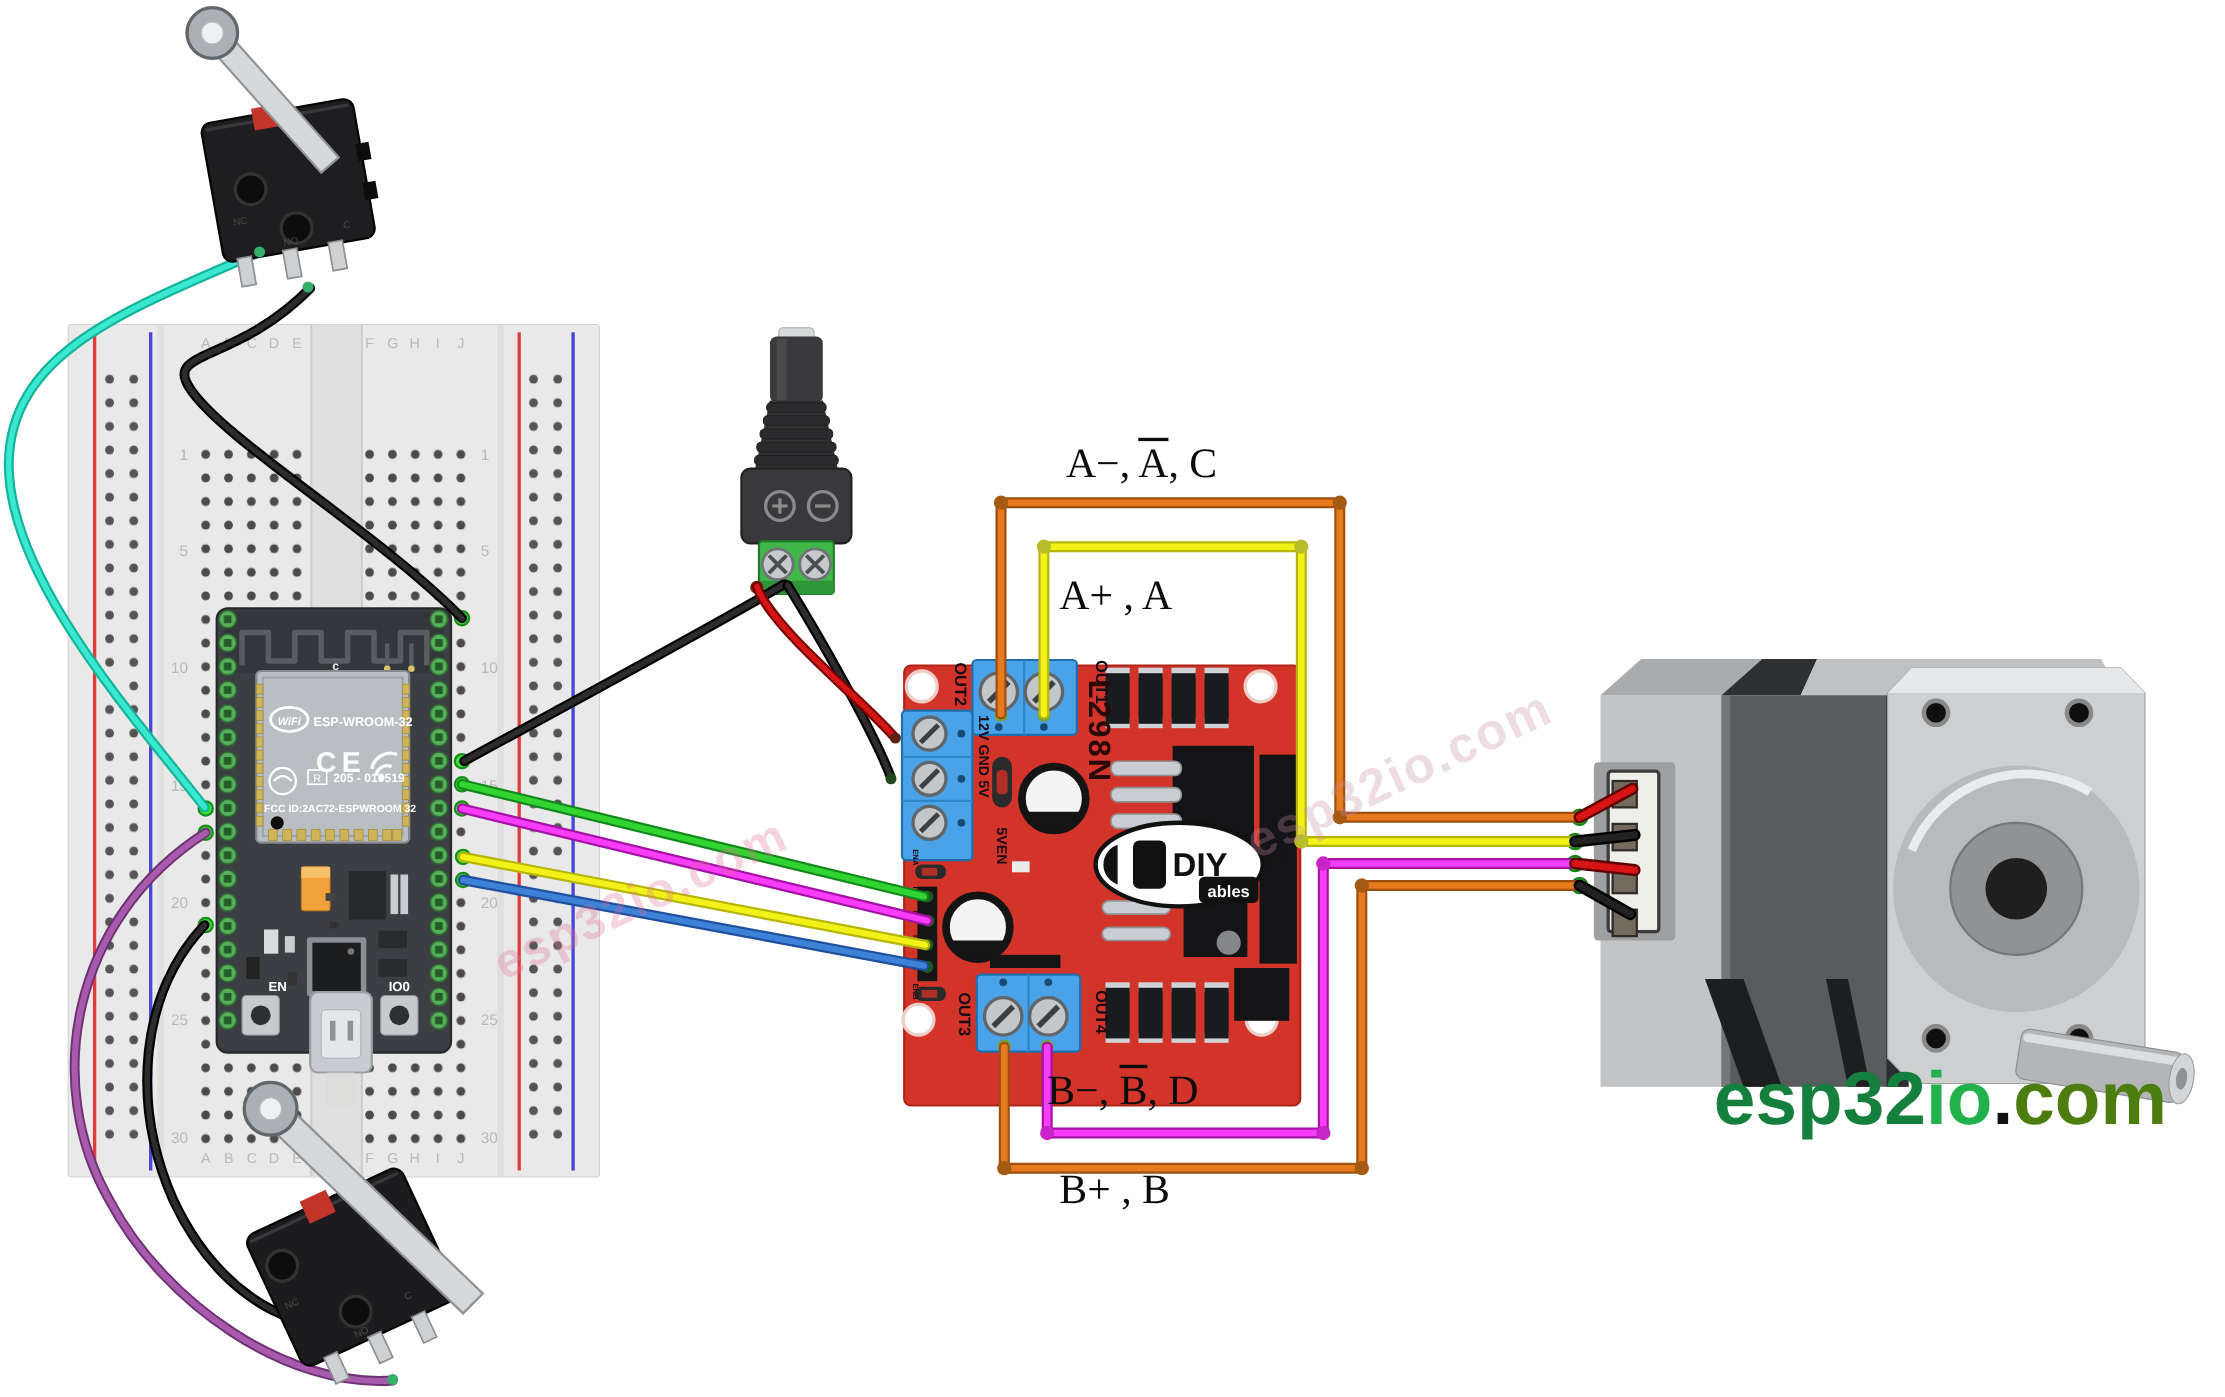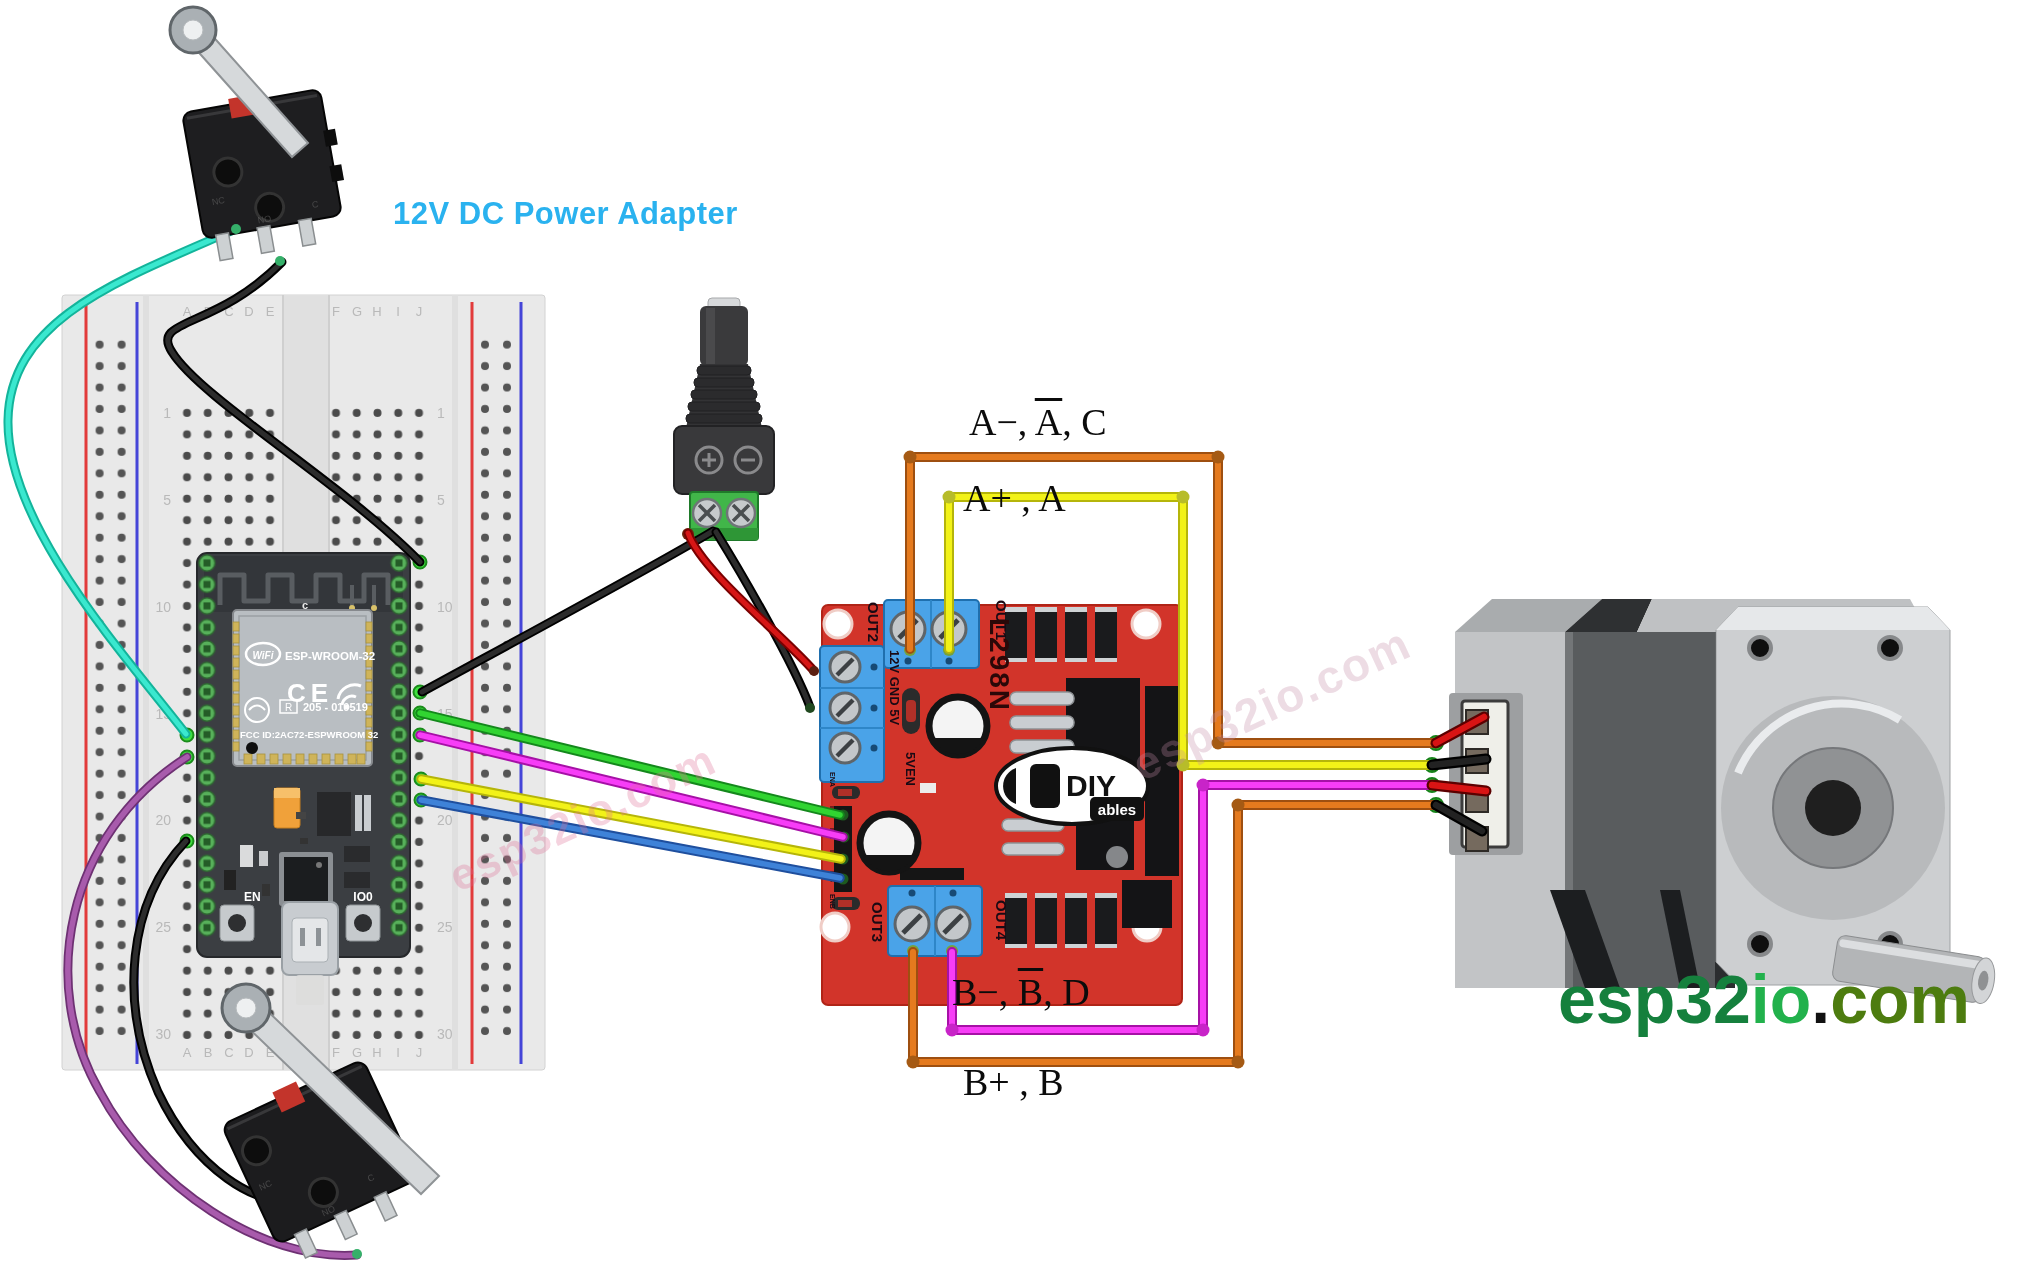--- a/index.html
+++ b/index.html
@@ -3,21 +3,21 @@
 <meta charset="utf-8">
 <style>
   html,body{margin:0;padding:0;background:#fff;}
   .stage{position:relative;width:2023px;height:1270px;background:#fff;overflow:hidden;
          font-family:"Liberation Sans",sans-serif;}
   .stage svg{position:absolute;left:0;top:0;}
   .overlay{position:absolute;white-space:nowrap;}
   .adapter-label{left:393px;top:196px;font-size:31px;font-weight:bold;color:#2ab2ef;letter-spacing:.5px;}
   .wire-label{font-family:"Liberation Serif",serif;font-size:38px;color:#0b0b0b;text-align:left;}
   .wl-a-minus{left:969px;top:400px;width:190px;}
-  .wl-a-plus{left:963px;top:476px;width:190px;}
+  .wl-a-plus{left:963px;top:520px;width:190px;}
   .wl-b-minus{left:952px;top:970px;width:195px;}
   .wl-b-plus{left:963px;top:1060px;width:190px;}
   .ov{text-decoration:overline;}
   .logo{left:1558px;top:960px;font-size:68px;font-weight:800;letter-spacing:0px;}
   .logo span{font-weight:800;}
   .lg-1{color:#15803d;} .lg-2{color:#22b14c;} .lg-3{color:#111111;} .lg-4{color:#4d7c0f;}
   .watermark{font-size:44px;font-weight:bold;letter-spacing:2px;transform:rotate(-25deg);}
   .wm-left{left:436px;top:782px;width:340px;color:rgba(222,110,150,.30);}
   .wm-right{left:1118px;top:662px;width:370px;color:rgba(195,140,165,.30);font-size:46px;}
   text{font-family:"Liberation Sans",sans-serif;}
@@ -594,21 +594,20 @@
             <rect x="350" y="1216" width="13" height="26"></rect>
       </g>
     </g>
     <polygon points="237,1017 255,999 439,1176 421,1194" fill="#d6d9db" stroke="#8f9396" stroke-width="2"></polygon>
     <circle cx="246" cy="1008" r="24" fill="#aab0b4" stroke="#60666a" stroke-width="3"></circle>
     <circle cx="246" cy="1008" r="10" fill="#eef0f1" stroke="#b6babd"></circle>
     <circle cx="357" cy="1254" r="5" fill="#35b06a"></circle>
   </g>
 </svg>
 
-<div class="overlay adapter-label">12V DC Power Adapter</div>
 
 <div class="overlay wire-label wl-a-minus"><span>A−, </span><span class="ov">A</span><span>, C</span></div>
 
 <div class="overlay wire-label wl-a-plus">A+ , A</div>
 
 <div class="overlay wire-label wl-b-minus"><span>B−, </span><span class="ov">B</span><span>, D</span></div>
 
 <div class="overlay wire-label wl-b-plus">B+ , B</div>
 
 <div class="overlay logo"><span class="lg-1">esp32</span><span class="lg-2">io</span><span class="lg-3">.</span><span class="lg-4">com</span></div>

